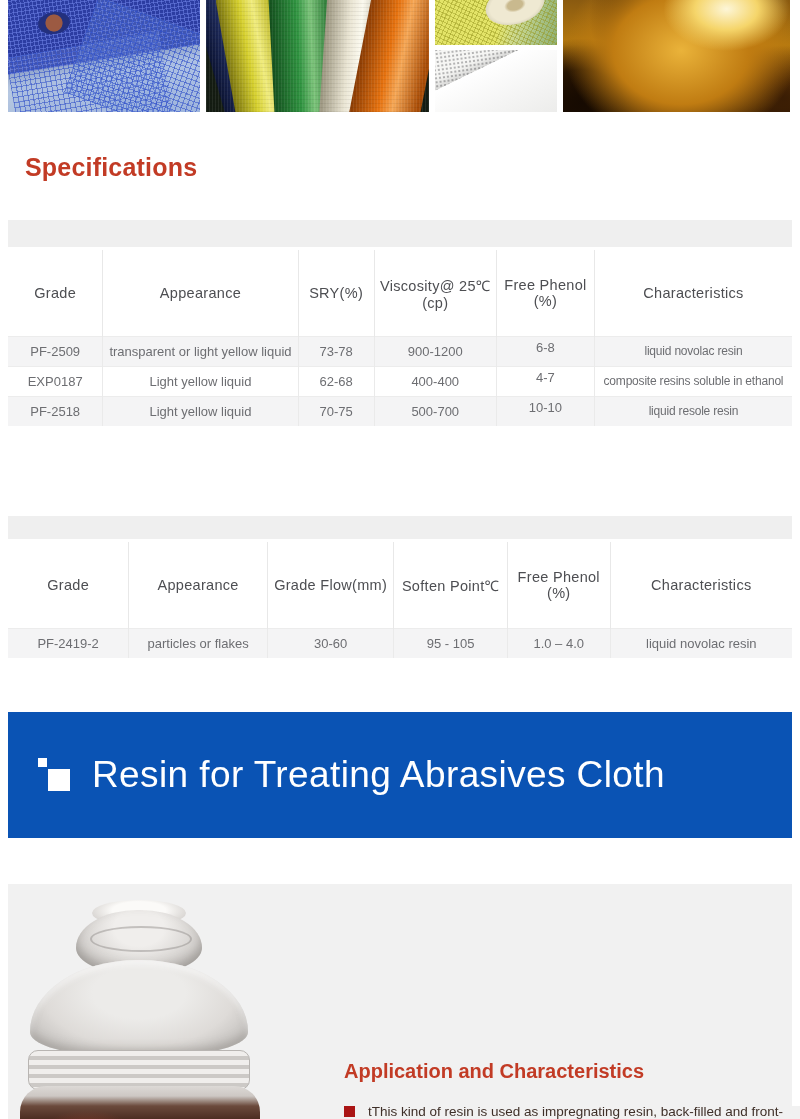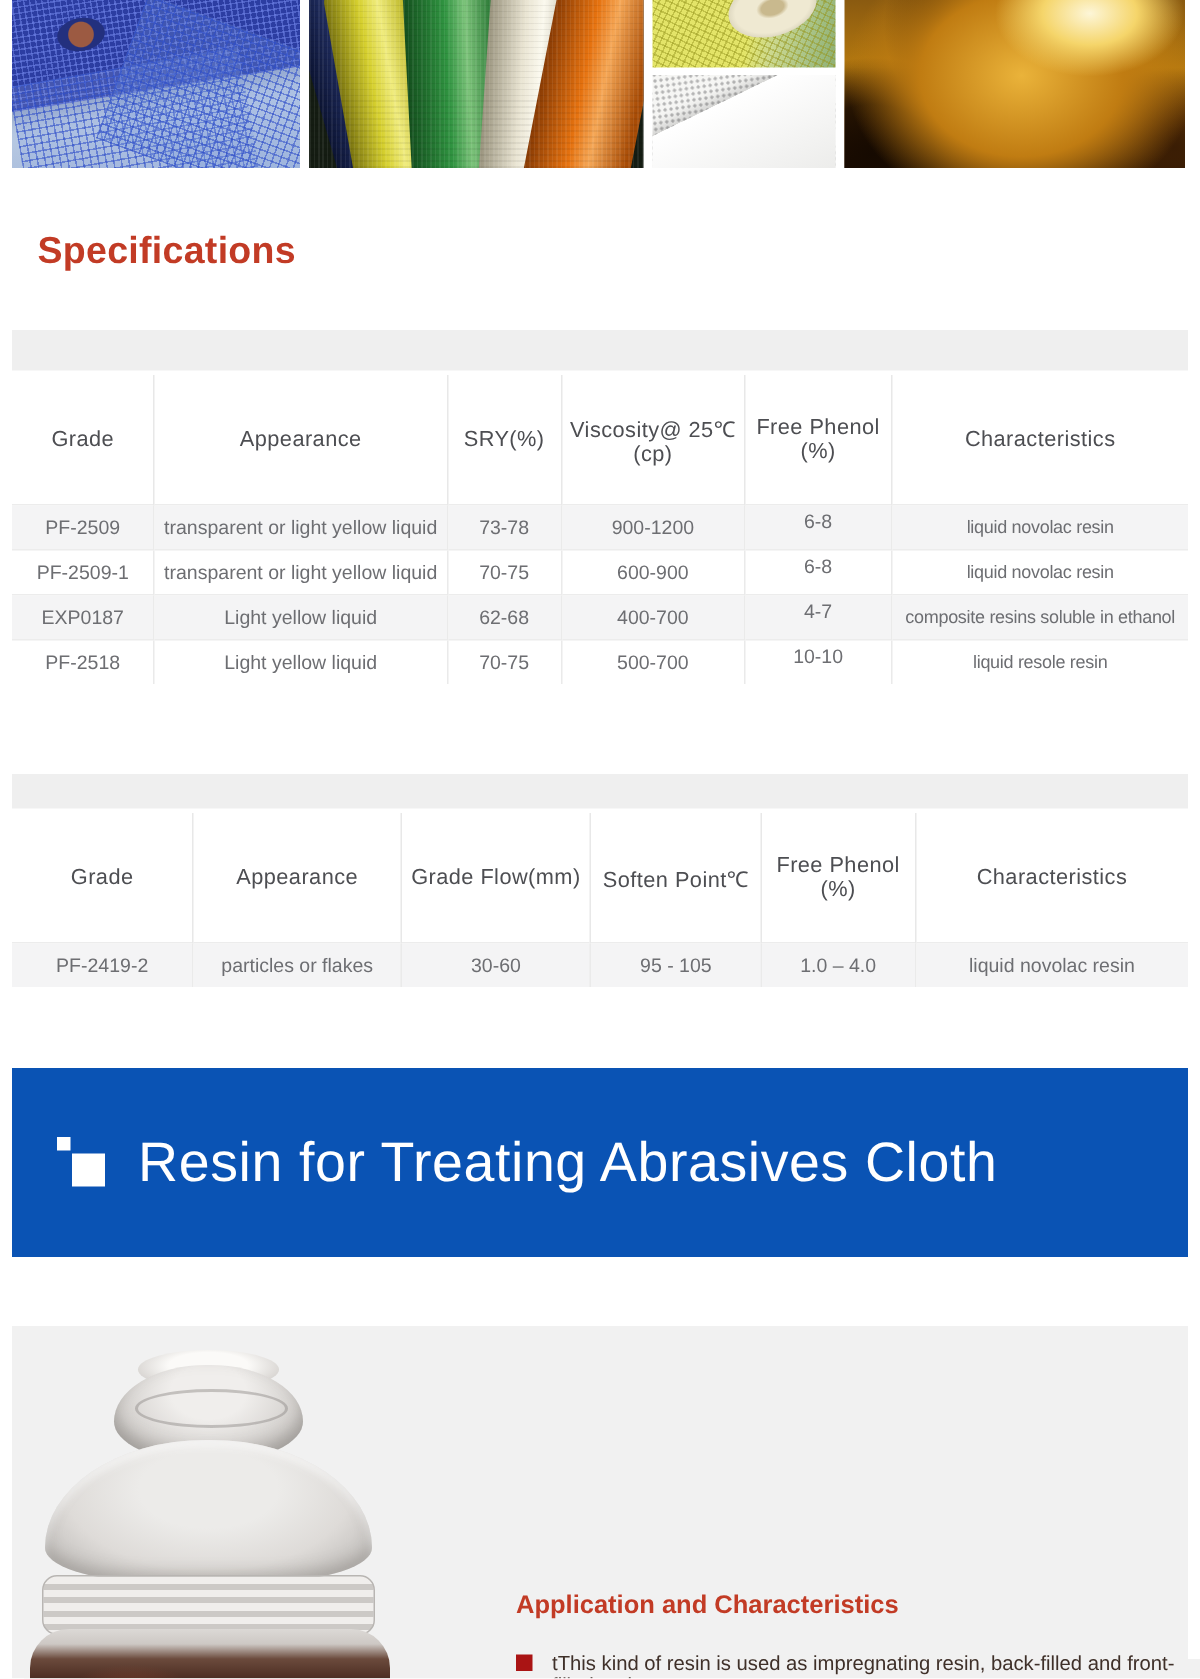--- a/index.html
+++ b/index.html
@@ -123,21 +123,21 @@
   .jar-ring{left:8px;top:150px;width:222px;height:40px;border-radius:10px;
     border:1px solid #b8b5b2;
     background:repeating-linear-gradient(180deg,#f0eeec 0 5px,#ccc9c6 5px 9px);}
   .jar-body{left:0;top:186px;width:240px;height:60px;border-radius:26px 26px 0 0;
     background:
       radial-gradient(60px 26px at 28% 70%,rgba(150,70,50,.55) 0,rgba(0,0,0,0) 70%),
       radial-gradient(50px 22px at 75% 85%,rgba(40,18,12,.8) 0,rgba(0,0,0,0) 70%),
       linear-gradient(180deg,#dcd9d6 0,#cdc8c4 10px,#6b4a3c 20px,#4a2b20 34px,#37201a 100%);}
 
   .app-text{position:absolute;left:336px;top:176px;width:440px;}
-  .app-text h3{margin:0;font-size:17px;font-weight:700;color:var(--accent-red,#c23b25);}
+  .app-text h3{margin:0;font-size:20px;font-weight:700;color:var(--accent-red,#c23b25);}
   .app-item{display:flex;align-items:flex-start;gap:13px;margin-top:21px;
     font-size:13.5px;color:var(--body-text,#3f3029);}
   .red-sq{flex:none;width:11px;height:11px;margin-top:2px;background:var(--bullet-red,#aa1414);}
 </style>
 </head>
 <body>
 
 <div class="page">
 
   <div class="photos">
@@ -194,32 +194,24 @@
       <tbody>
           <tr>
             <td>PF-2509</td>
             <td>transparent or light yellow liquid</td>
             <td>73-78</td>
             <td>900-1200</td>
             <td>6-8</td>
             <td>liquid novolac resin</td>
           </tr>
           <tr>
-            <td>PF-2509-1</td>
-            <td>transparent or light yellow liquid</td>
-            <td>70-75</td>
-            <td>600-900</td>
-            <td>6-8</td>
-            <td>liquid novolac resin</td>
-          </tr>
-          <tr>
             <td>EXP0187</td>
             <td>Light yellow liquid</td>
             <td>62-68</td>
-            <td>400-700</td>
+            <td>400-400</td>
             <td>4-7</td>
             <td>composite resins soluble in ethanol</td>
           </tr>
           <tr>
             <td>PF-2518</td>
             <td>Light yellow liquid</td>
             <td>70-75</td>
             <td>500-700</td>
             <td>10-10</td>
             <td>liquid resole resin</td>

